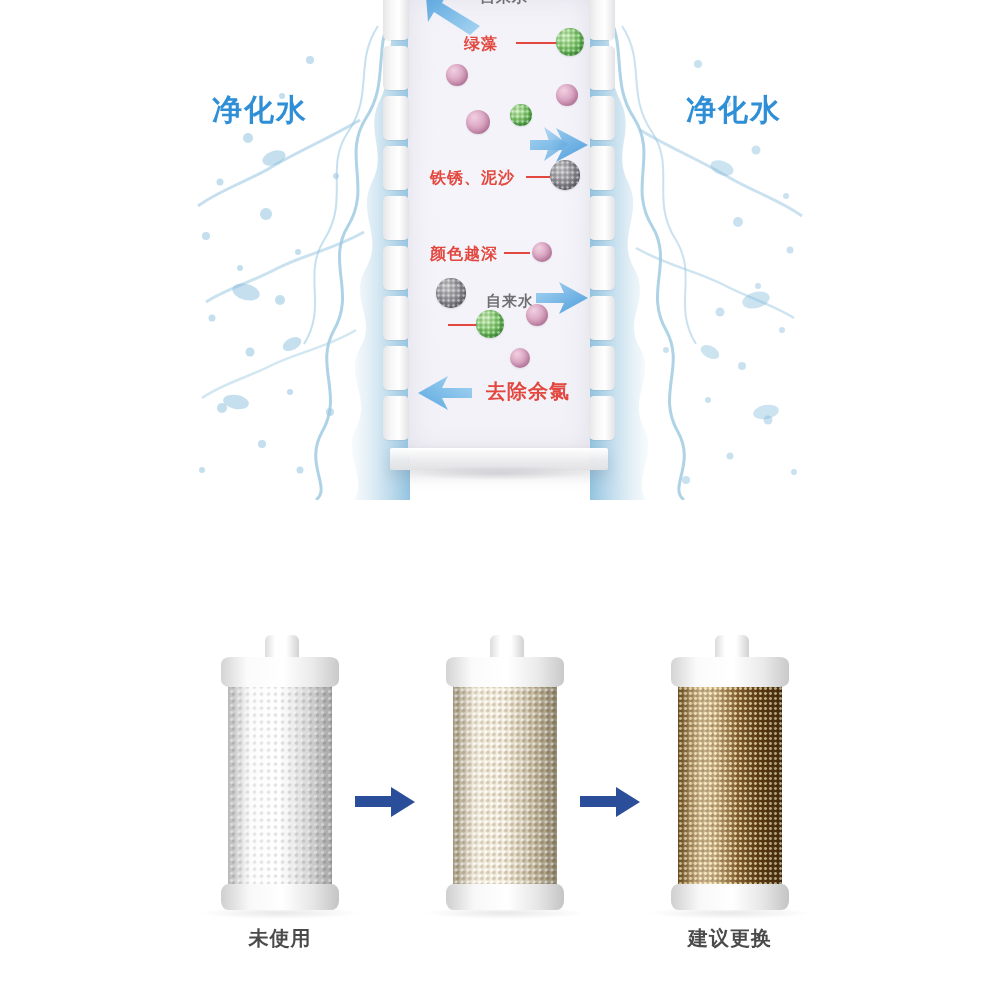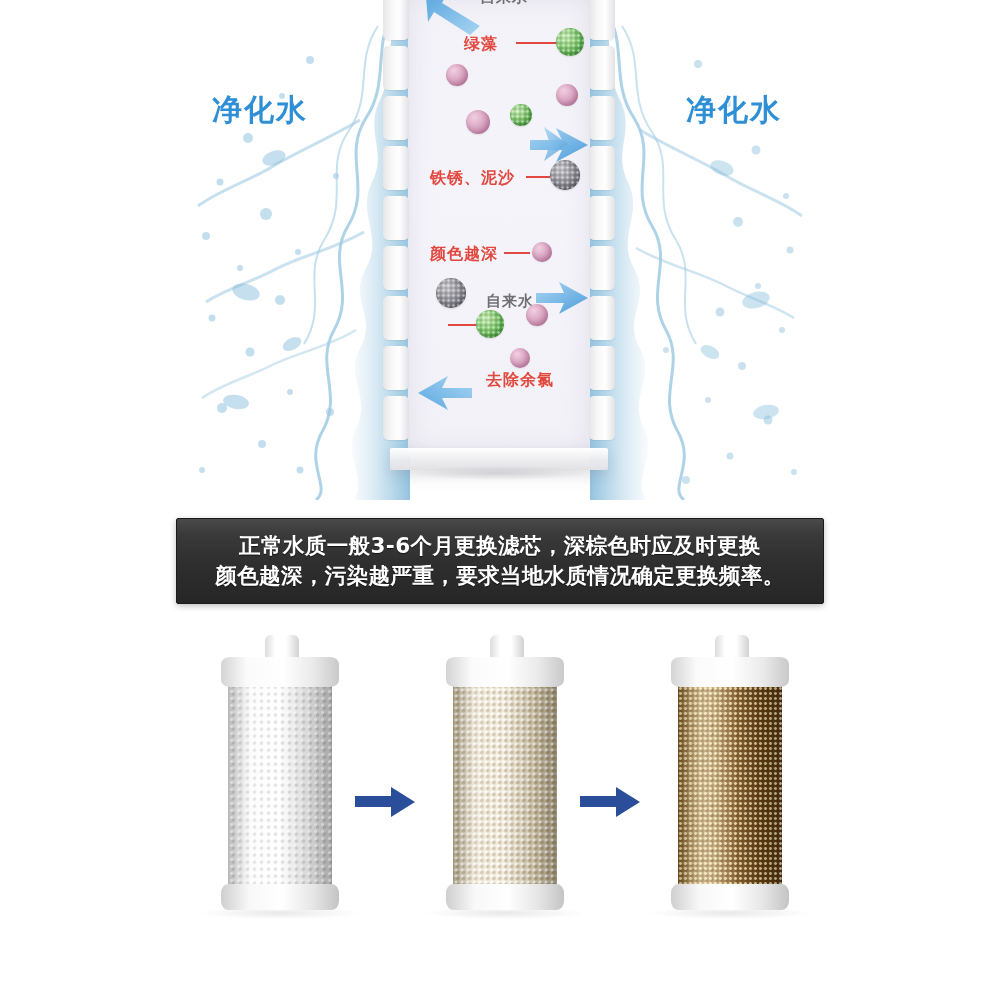--- a/index.html
+++ b/index.html
@@ -375,21 +375,21 @@
           <svg width="58" height="42" viewBox="0 0 58 42">
             <defs>
                 <linearGradient id="la2" x1="1" y1="0" x2="0" y2="1">
               <stop offset="0%" stop-color="#a9d5f2"></stop>
                   <stop offset="100%" stop-color="#5aa8e0"></stop>
             </linearGradient>
               </defs>
             <path d="M56,16 L26,16 L32,4 L2,21 L32,38 L26,26 L56,26 Z" fill="url(#la2)"></path>
           </svg>
         </div>
-        <div class="lbl lbl-red" style="left:78px; top:374px; font-size:16px;">去除余氯</div>
+        <div class="lbl lbl-red" style="left:78px; top:382px; font-size:20px;">去除余氯</div>
 
       </div>
 
       <div class="rail rail-l">
         <div class="seg" style="top:0px;"></div>
         <div class="seg" style="top:50px;"></div>
         <div class="seg" style="top:100px;"></div>
         <div class="seg" style="top:150px;"></div>
         <div class="seg" style="top:200px;"></div>
         <div class="seg" style="top:250px;"></div>
@@ -408,38 +408,35 @@
         <div class="seg" style="top:300px;"></div>
         <div class="seg" style="top:350px;"></div>
         <div class="seg" style="top:400px;"></div>
       </div>
 
       <div class="filter-base"></div>
       <div class="filter-shadow"></div>
     </div>
   </div>
 
-  <div class="banner">
-    <div class="banner-line">正常水质一般3-6个月更换滤芯，深棕色时应及时更换</div>
-    <div class="banner-line">颜色越深，污染越严重，要求当地水质情况确定更换频率。</div>
-  </div>
 
   <div class="cartridges">
 
     <div class="cart-col c1">
       <div class="cart">
         <div class="nipple"></div>
         <div class="cap-top"></div>
         <div class="body" style="background:linear-gradient(90deg,#dcdcdc 0%,#fafafa 18%,#ffffff 48%,#f0f0f0 76%,#d6d6d6 100%);">
           <div class="tex dots"></div>
           <div class="shade"></div>
         </div>
         <div class="cap-bot"></div>
       </div>
       <div class="cart-shadow"></div>
+      <div class="cart-label">未使用</div>
     </div>
 
     <div class="flow-arrow a1">
       <svg width="62" height="34" viewBox="0 0 62 34">
         <path d="M0,11 L36,11 L36,2 L60,17 L36,32 L36,22 L0,22 Z" fill="#2b4e9b"></path>
       </svg>
     </div>
 
     <div class="cart-col c2">
       <div class="cart">
@@ -464,17 +461,18 @@
       <div class="cart">
         <div class="nipple"></div>
         <div class="cap-top"></div>
         <div class="body" style="background:linear-gradient(90deg,#8e6a2a 0%,#c9a560 14%,#d8bb7c 34%,#8a5f21 58%,#6f4a17 78%,#5b3c12 100%);">
           <div class="tex coarse"></div>
           <div class="shade"></div>
         </div>
         <div class="cap-bot"></div>
       </div>
       <div class="cart-shadow"></div>
+      <div class="cart-label">建议更换</div>
     </div>
 
   </div>
 
 </div>
 
 </body></html>

